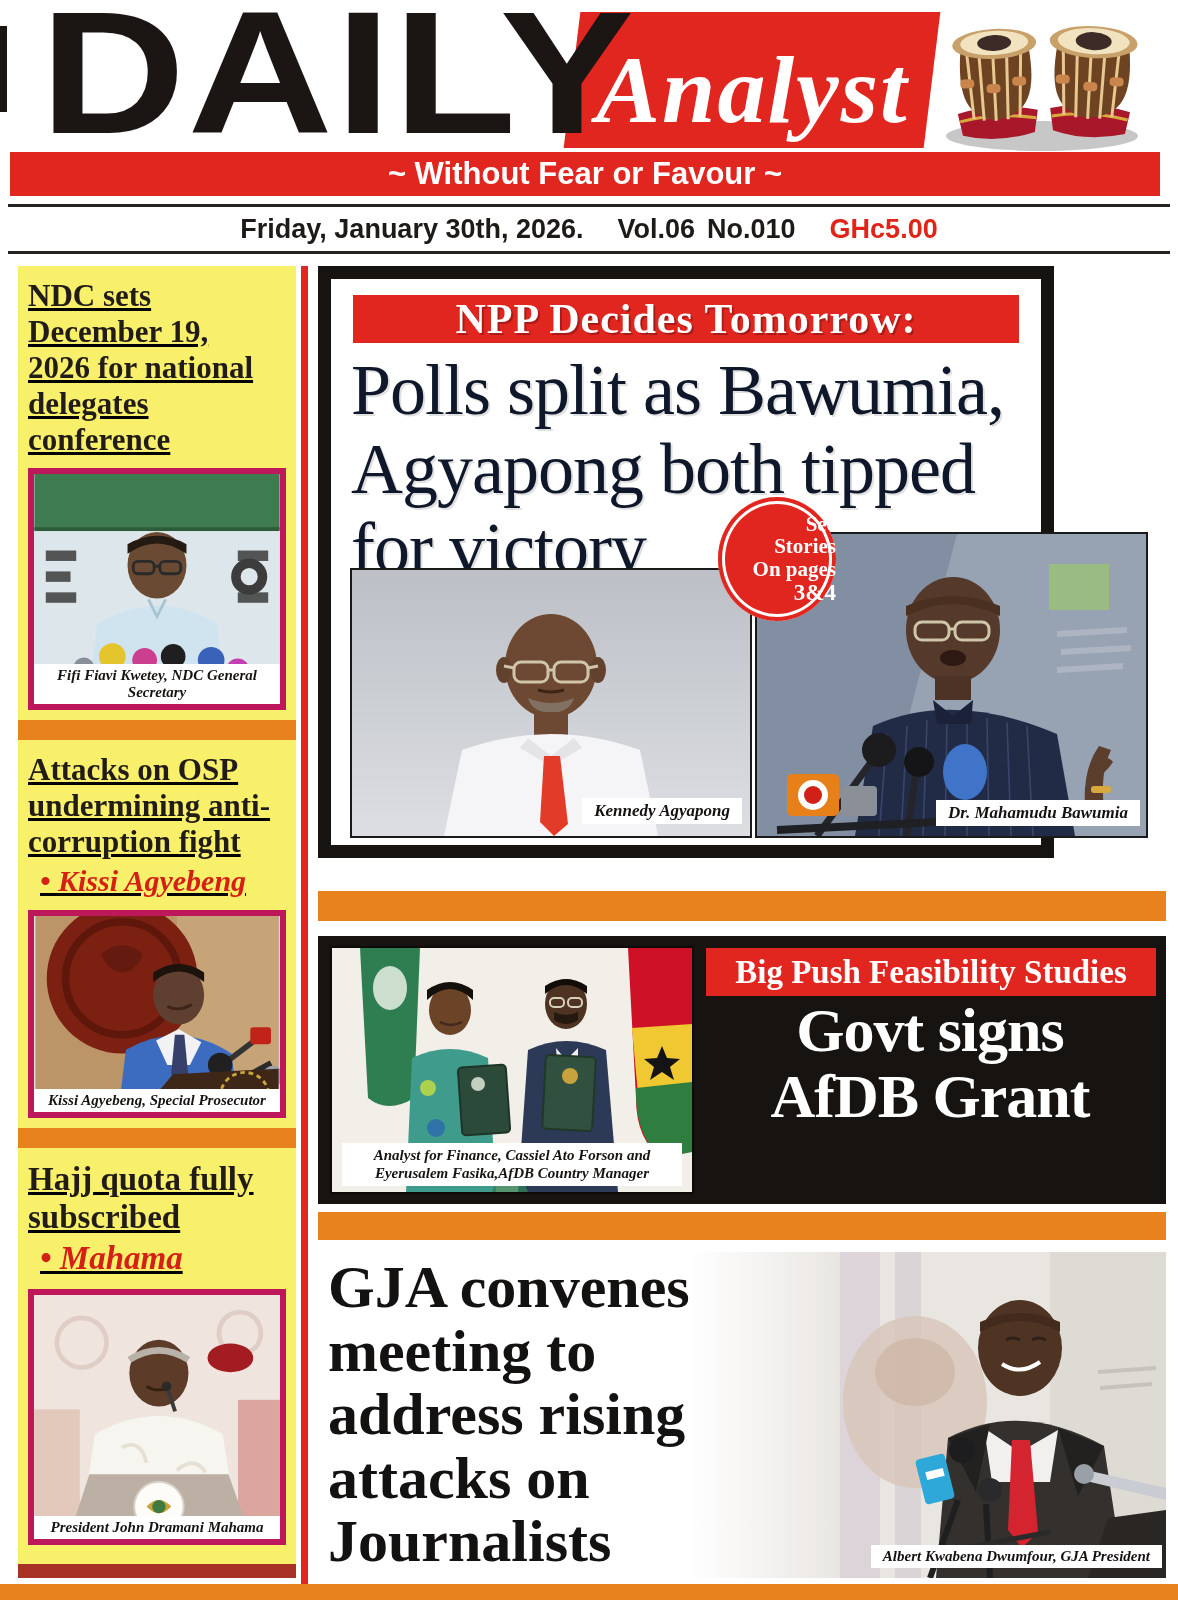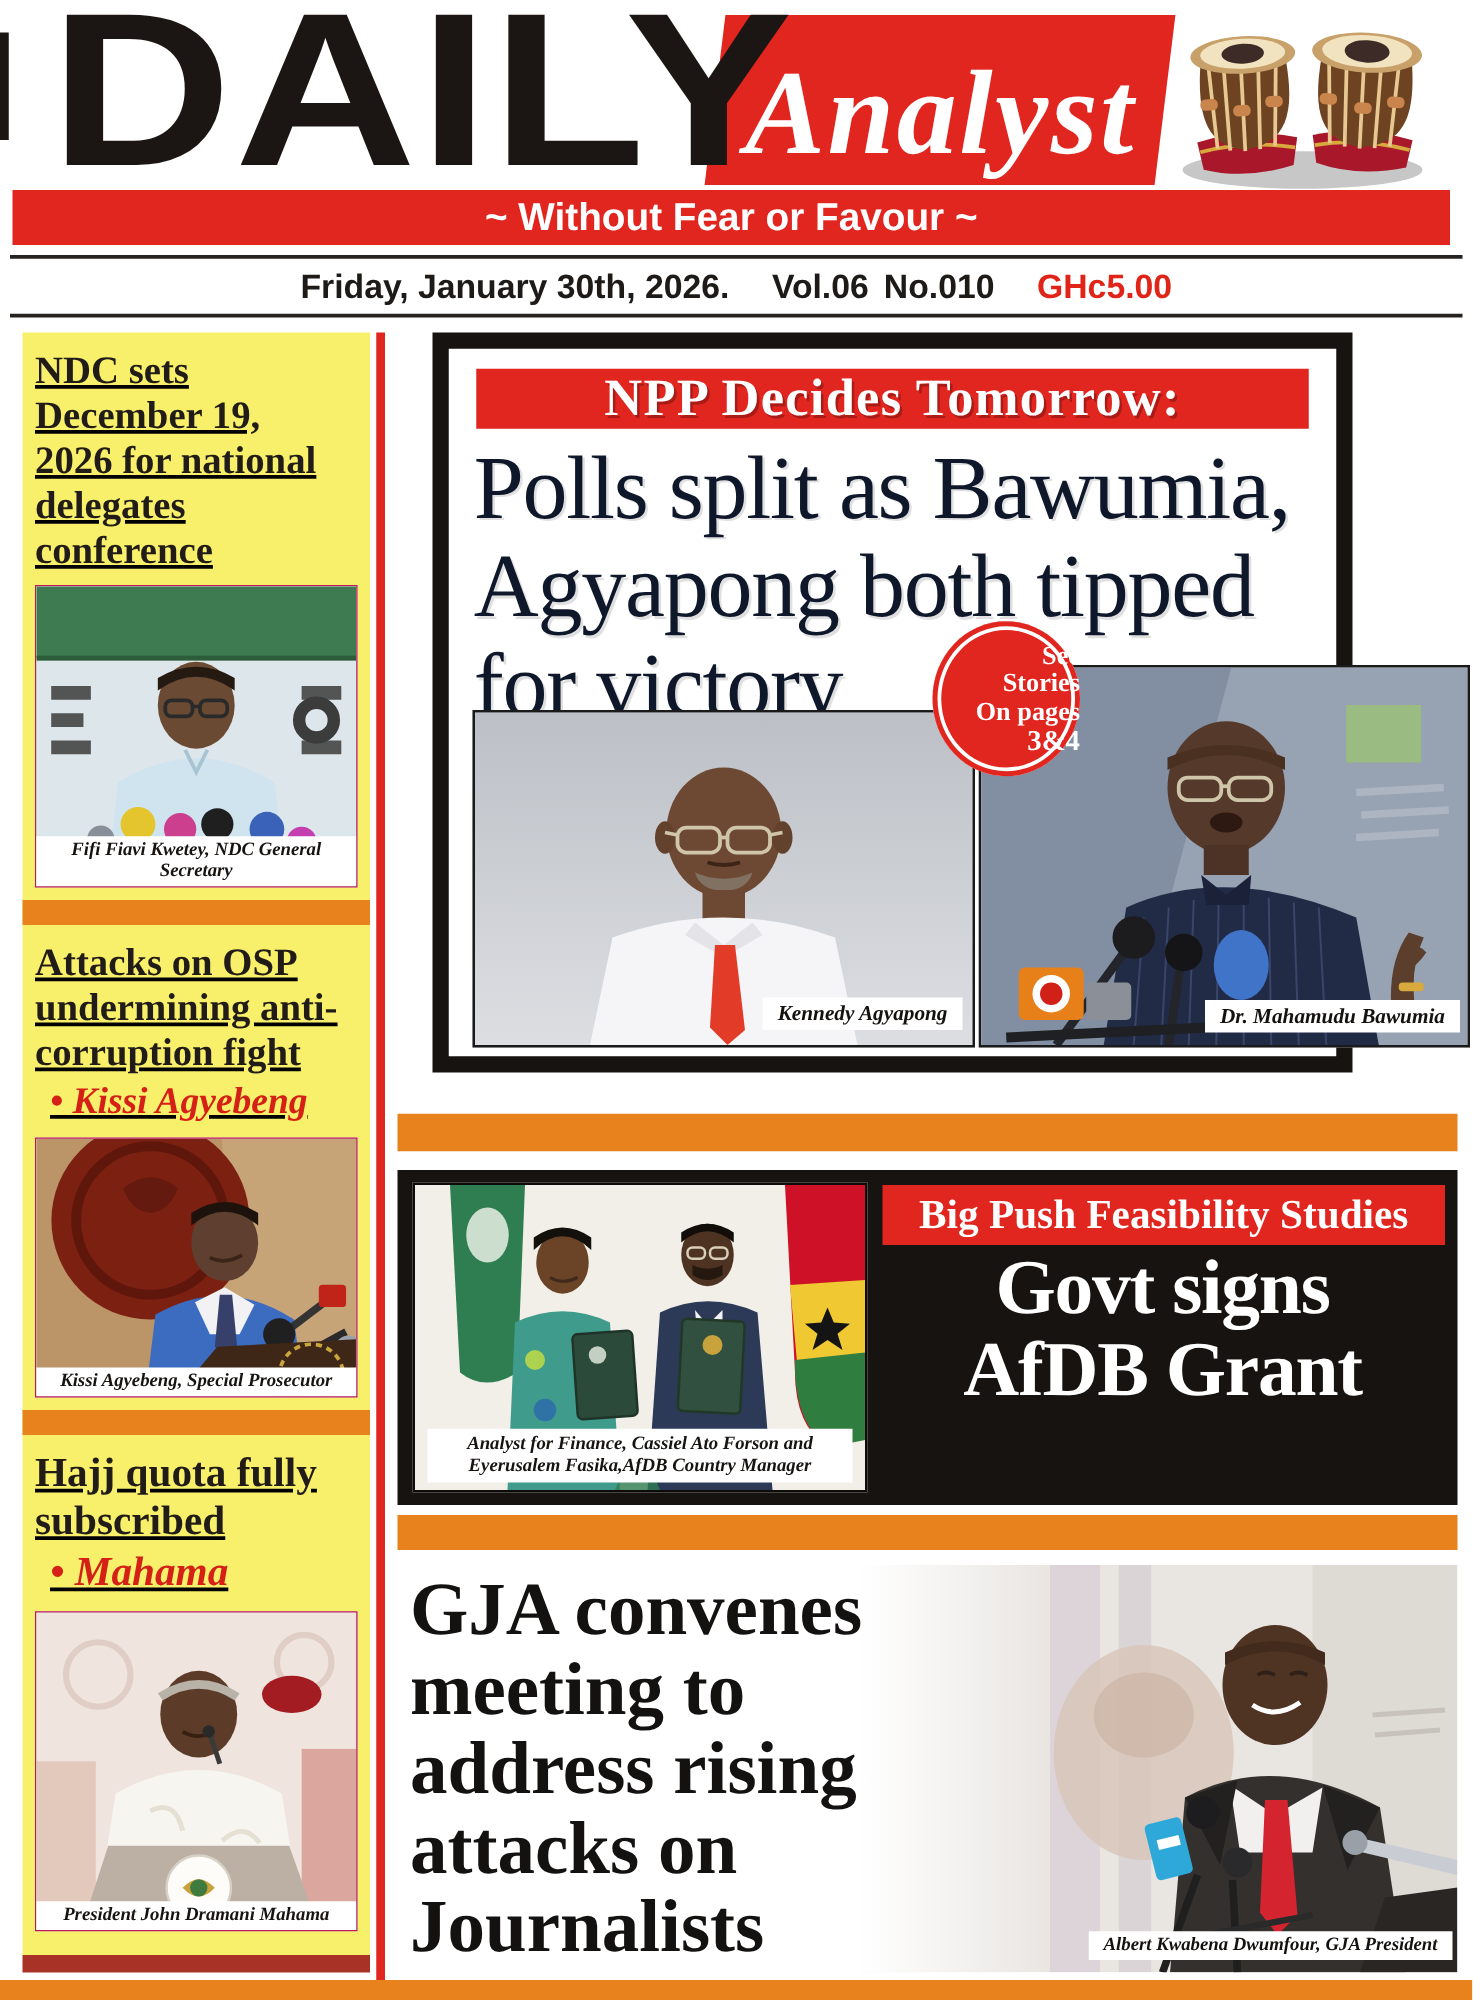--- a/index.html
+++ b/index.html
@@ -27,30 +27,30 @@
   .dateline{position:absolute;left:0;top:208px;width:1178px;height:42px;display:flex;align-items:center;justify-content:center;gap:34px;font-family:var(--sans);font-weight:bold;font-size:27px;color:#1d1a18;}
   .dateline .vnum{display:flex;gap:12px;}
   .price{color:#e02418;}
 
   
   .left-col{position:absolute;left:18px;top:266px;width:278px;height:1298px;background:var(--yellow);text-decoration:underline;}
   .left-col-footer{position:absolute;left:18px;top:1564px;width:278px;height:14px;background:#a93226;}
   .lc-head{padding:12px 10px 4px 10px;font-weight:bold;color:#211c18;}
   .lc-head .hl{font-size:31px;line-height:1.16;}
   .lc-byline{padding:0 10px 6px 22px;font-style:italic;font-weight:bold;font-size:30px;color:#d42016;}
-  .lc-photo{position:relative;margin:6px 10px 0 10px;border:1px solid #be185d;overflow:hidden;background:#ddd;}
+  .lc-photo{position:relative;margin:6px 10px 0 10px;border:6px solid #be185d;overflow:hidden;background:#ddd;}
   .lc-photo svg{display:block;width:100%;height:100%;}
   .lc-divider{margin-top:10px;height:20px;background:var(--orange);}
   .photo-caption{position:absolute;left:0;right:0;bottom:0;background:#fff;text-align:center;font-style:italic;font-weight:bold;font-size:15px;color:#171310;padding:3px 2px;}
 
   
   .v-red{position:absolute;left:301px;top:266px;width:7px;height:1318px;background:var(--red);}
 
   
-  .main-box{position:absolute;left:318px;top:266px;width:736px;height:592px;border:13px solid var(--ink);background:#fff;margin-left:28px;}
+  .main-box{position:absolute;left:318px;top:266px;width:736px;height:592px;border:13px solid var(--ink);background:#fff;}
   .main-kicker{margin:16px 22px 0 22px;height:48px;background:var(--red);display:flex;align-items:center;justify-content:center;}
   .main-kicker span{color:#fff;font-weight:bold;font-size:42px;letter-spacing:1px;text-shadow:2px 2px 0 rgba(0,0,0,.25);}
   .main-headline{margin:8px 20px 0 20px;font-weight:normal;font-size:72px;line-height:1.1;color:#0f172a;letter-spacing:-1px;text-shadow:2px 2px 0 rgba(0,0,0,.12);}
   .photo-frame{position:absolute;border:2px solid #1a1a1a;background:#cfd2d6;overflow:hidden;}
   .photo-frame svg{display:block;width:100%;height:100%;}
   .kennedy{left:19px;top:289px;width:402px;height:270px;}
   .bawumia{left:424px;top:253px;width:393px;height:306px;}
   .caption-tag{position:absolute;background:#fff;font-style:italic;font-weight:bold;font-size:17px;color:#14110f;padding:3px 12px;white-space:nowrap;}
   .cap-kennedy{right:8px;bottom:12px;}
   .cap-bawumia{right:6px;bottom:10px;}

